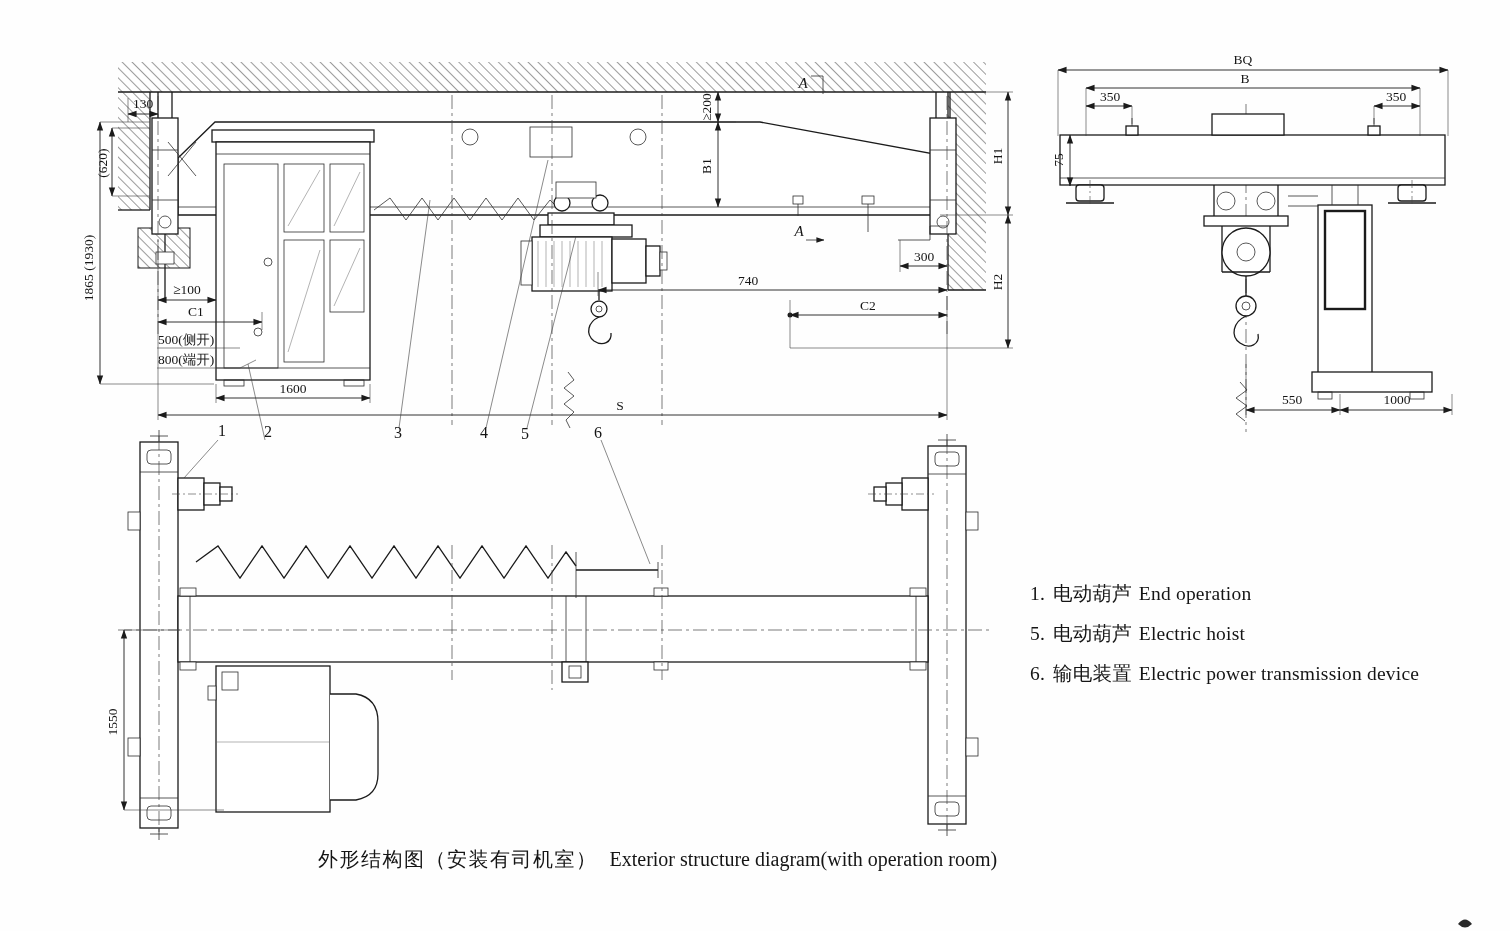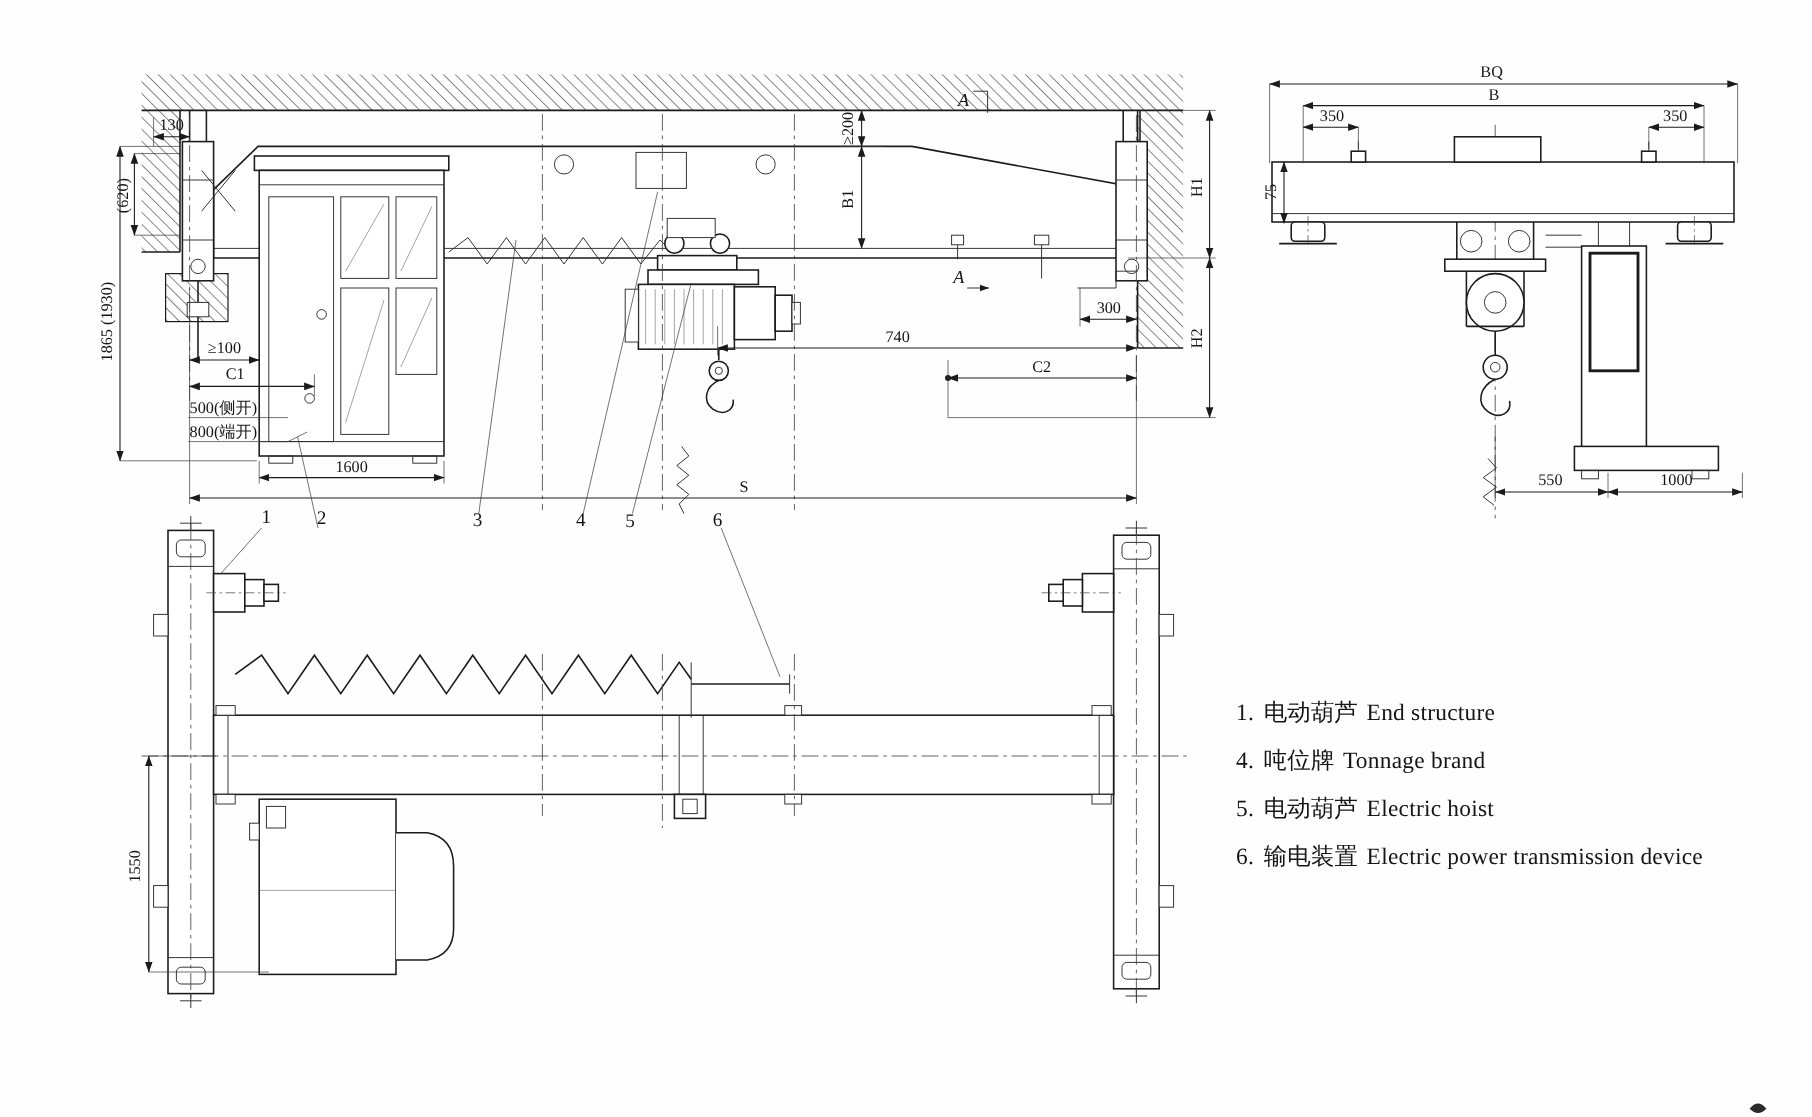--- a/index.html
+++ b/index.html
@@ -379,27 +379,27 @@
     <text x="484" y="438" class="callout-num">4</text>
     <text x="525" y="439" class="callout-num">5</text>
     <text x="598" y="438" class="callout-num">6</text>
   </g>
 
   <path d="M1458,924 q7,-9 14,0 q-7,7 -14,0 z" fill="#2a2a2a"></path>
 </svg>
 
 <div class="legend">
   <div class="legend-item">
-    <span class="num">1.</span><span class="zh">电动葫芦</span><span class="en">End structure</span>
-  </div>
-  <div class="legend-item">
-    <span class="num">4.</span><span class="zh">吨位牌</span><span class="en">Tonnage brand</span>
+    <span class="num">1.</span><span class="zh">电动葫芦</span><span class="en">End operation</span>
   </div>
   <div class="legend-item">
     <span class="num">5.</span><span class="zh">电动葫芦</span><span class="en">Electric hoist</span>
   </div>
   <div class="legend-item">
     <span class="num">6.</span><span class="zh">输电装置</span><span class="en">Electric power transmission device</span>
   </div>
 </div>
 
-
+<div class="caption">
+  <span class="zh">外形结构图（安装有司机室）</span><span class="en">Exterior structure diagram(with operation room)</span>
 </div>
 
+</div>
+
 </body></html>

